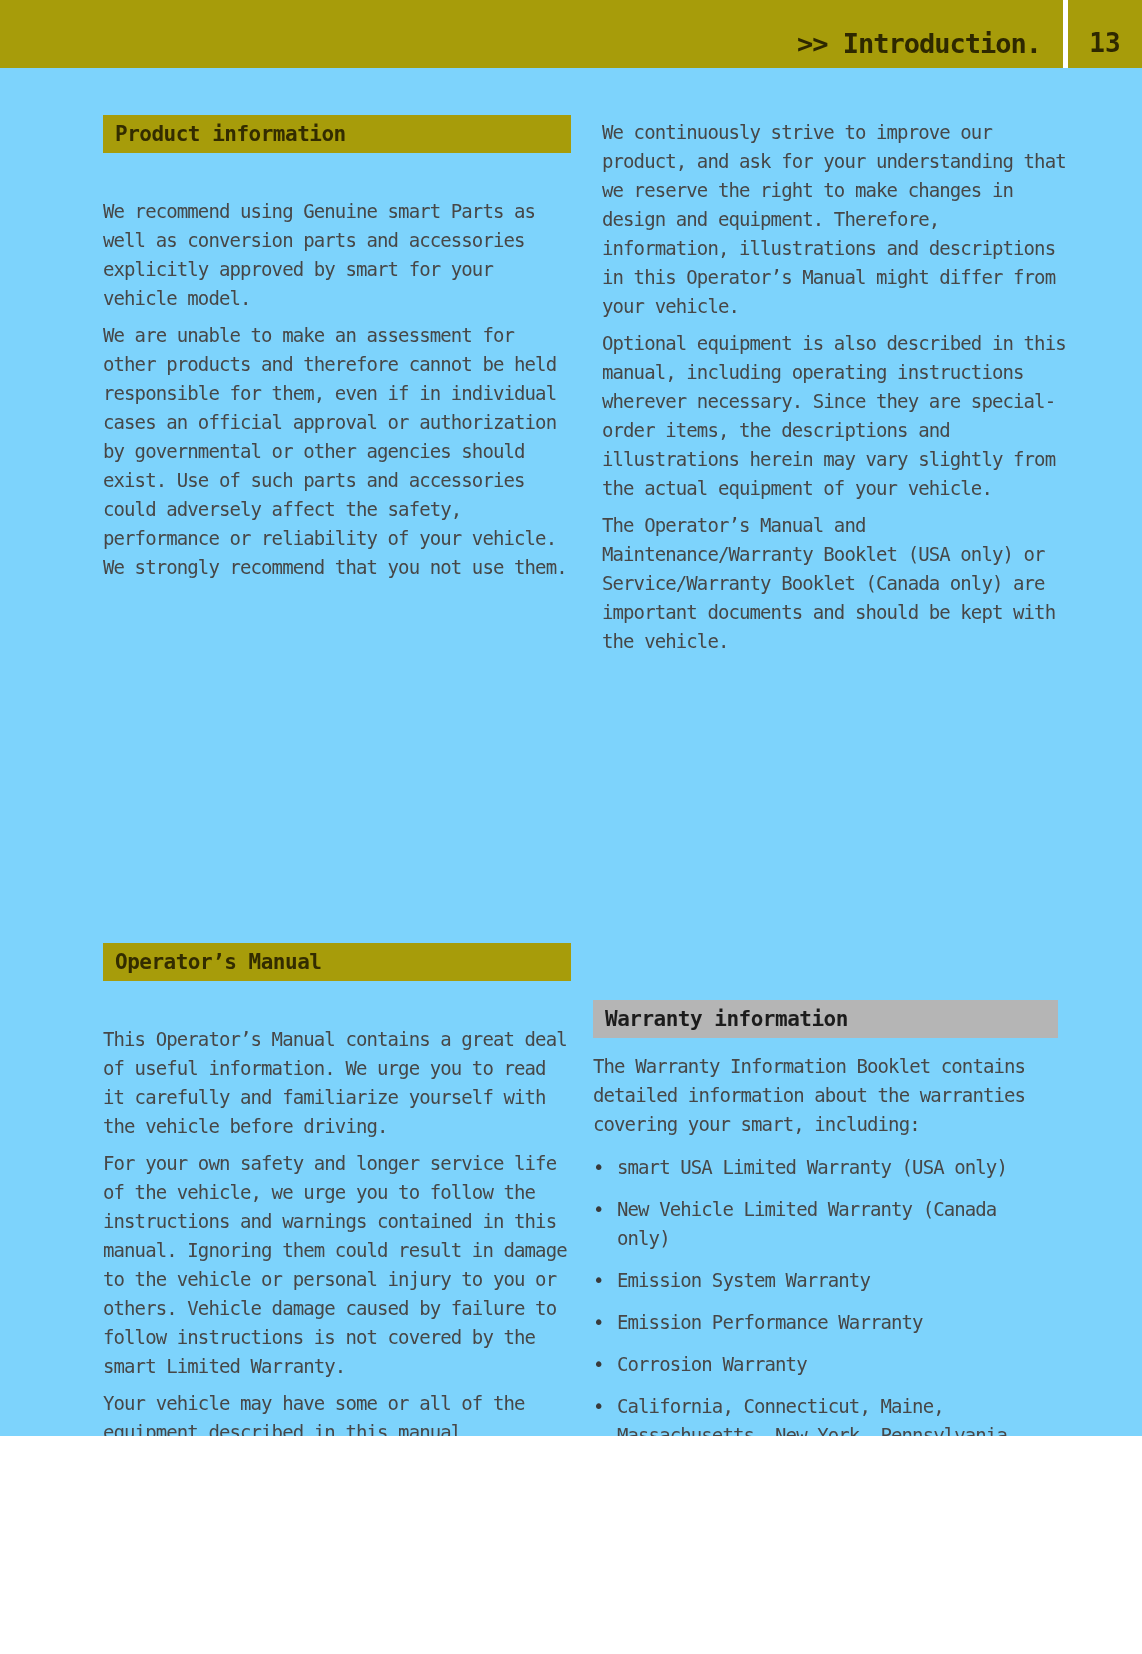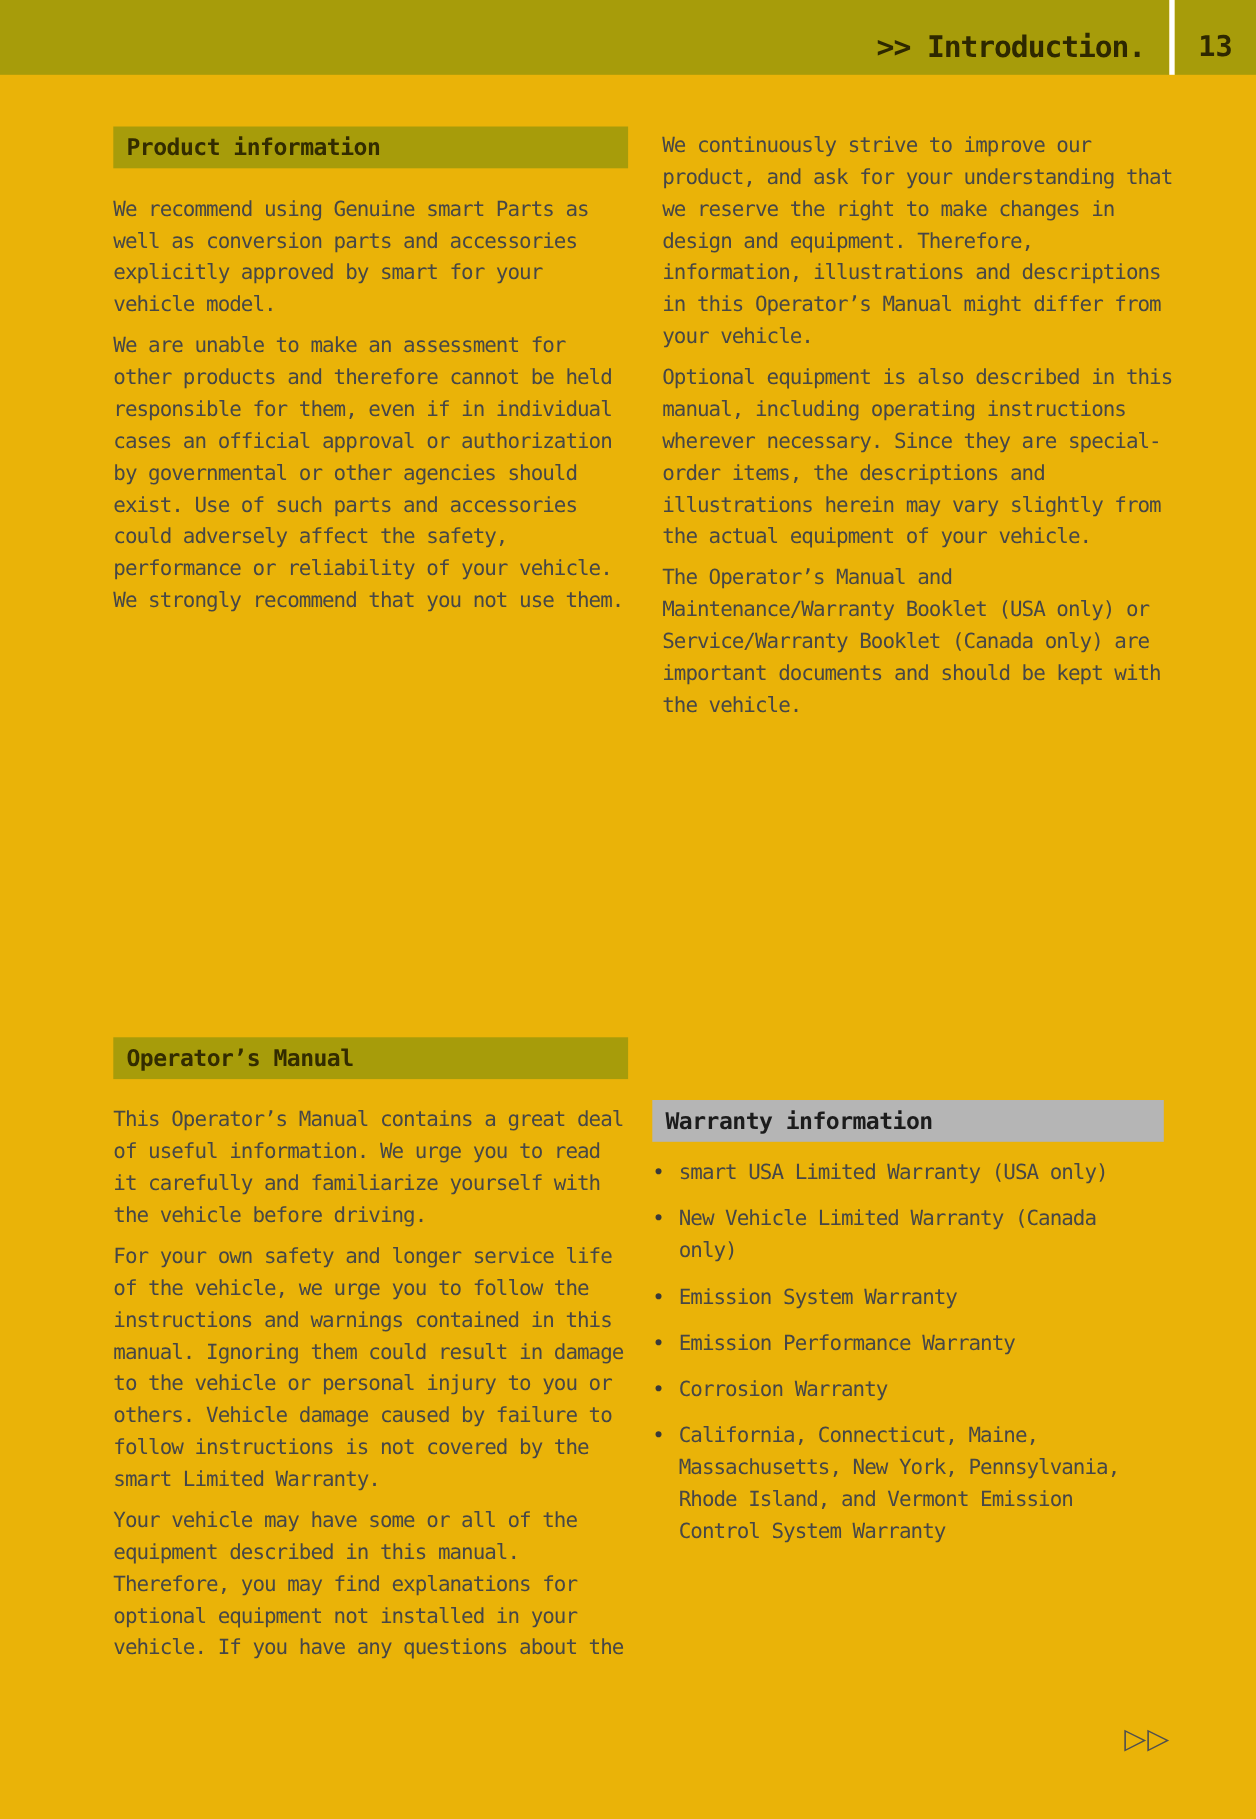--- a/index.html
+++ b/index.html
@@ -1,21 +1,21 @@
 <!DOCTYPE html>
 <html><head>
 <meta charset="utf-8">
 <style>
   * { margin: 0; padding: 0; box-sizing: border-box; }
   html, body { background: #ffffff; }
   .page {
     position: relative;
     width: 1142px;
-    height: 1654px;
-    background: #eab308;
+    height: 1436px;
+    background: #7dd3fc;
     overflow: hidden;
     font-family: "DejaVu Sans Mono", "Liberation Mono", monospace;
     color: #474747;
   }
 
   
   .banner {
     position: absolute;
     top: 0; left: 0;
     width: 1142px; height: 68px;
@@ -65,21 +65,21 @@
   .col p { margin: 0 0 8px 0; }
 
   .section-heading {
     height: 38px;
     display: flex;
     align-items: center;
     padding-left: 12px;
     font-weight: bold;
     font-size: 21px;
     letter-spacing: -0.5px;
-    margin-bottom: 23px;
+    margin-bottom: 44px;
   }
   .heading-olive { background: #a79c0a; color: #332c00; }
   .heading-gray  { background: #b5b5b5; color: #1c1c1c; margin-bottom: 14px; }
 
   
   ul.warranty-list { list-style: none; margin-top: 14px; }
   ul.warranty-list li {
     display: flex;
     margin-bottom: 13px;
   }
@@ -130,20 +130,21 @@
   </div>
 
   <div class="col" style="left:602px; top:118px; width:465px;">
     <p>We continuously strive to improve our product, and ask for your understanding that we reserve the right to make changes in design and equipment. Therefore, information, illustrations and descriptions in this Operator’s Manual might differ from your vehicle.</p>
     <p>Optional equipment is also described in this manual, including operating instructions wherever necessary. Since they are special-order items, the descriptions and illustrations herein may vary slightly from the actual equipment of your vehicle.</p>
     <p>The Operator’s Manual and Maintenance/Warranty Booklet (USA only) or Service/Warranty Booklet (Canada only) are important documents and should be kept with the vehicle.</p>
   </div>
 
   <div class="col" style="left:593px; top:1000px; width:465px;">
     <div class="section-heading heading-gray">Warranty information</div>
+    <p>The Warranty Information Booklet contains detailed information about the warranties covering your smart, including:</p>
     <ul class="warranty-list">
       <li>
         <span class="bullet">•</span>
         <span class="li-text">smart USA Limited Warranty (USA only)</span>
       </li>
       <li>
         <span class="bullet">•</span>
         <span class="li-text">New Vehicle Limited Warranty (Canada only)</span>
       </li>
       <li>

